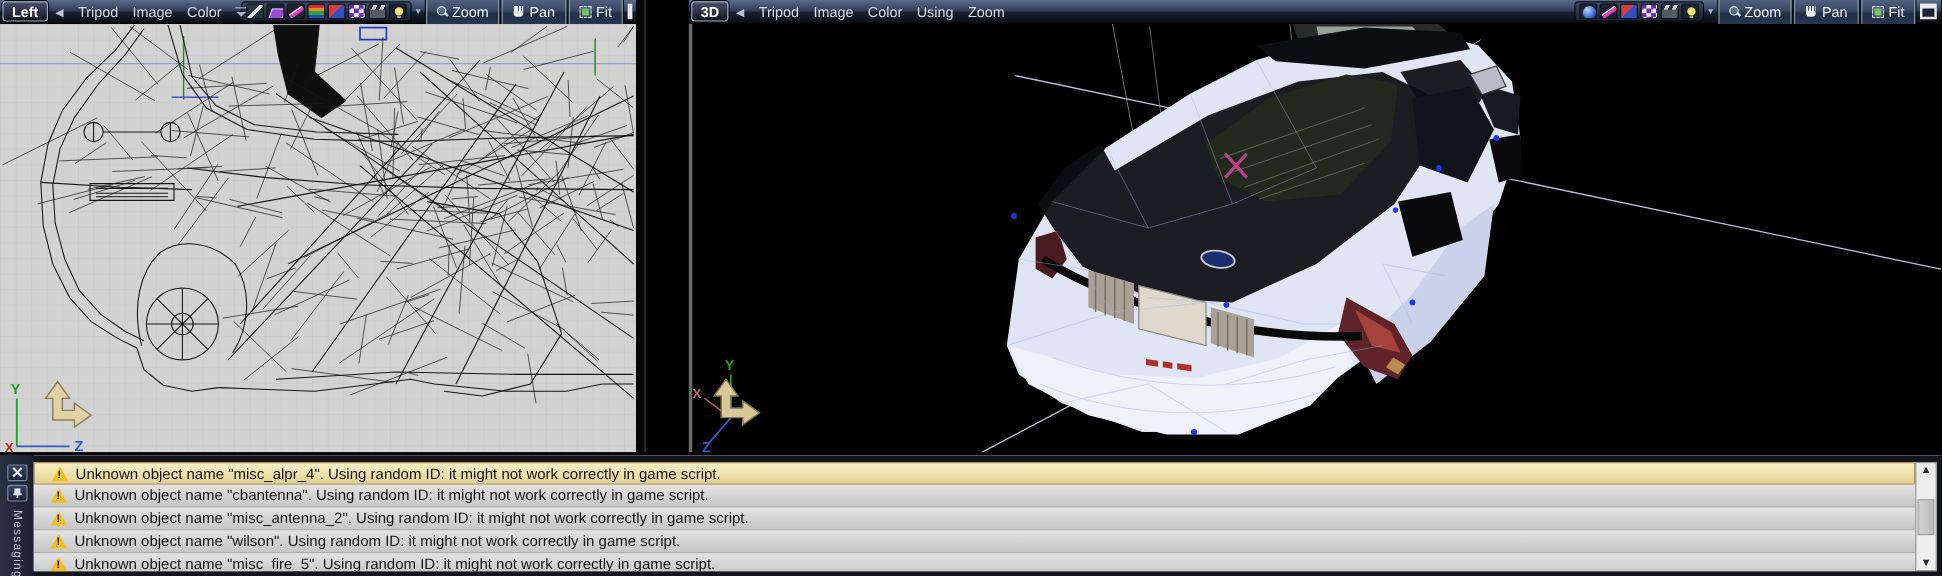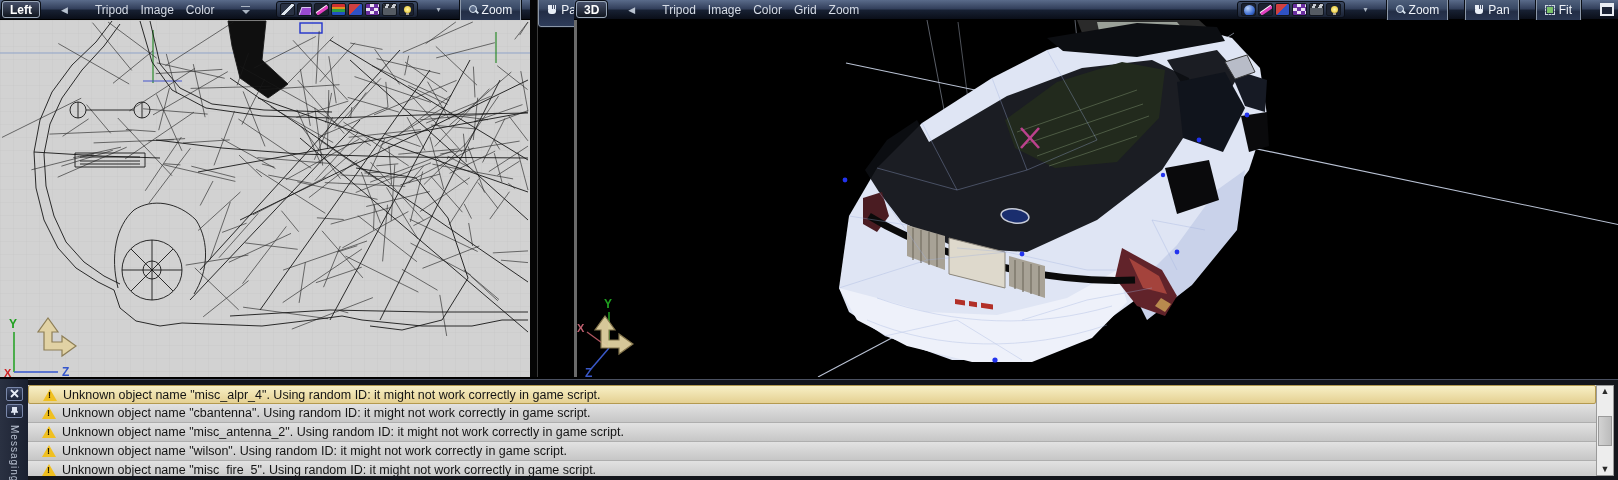--- a/index.html
+++ b/index.html
@@ -4,21 +4,21 @@
 <style>
   html,body{margin:0;padding:0;background:#000;}
   *{box-sizing:border-box;}
   .app{position:relative;width:1618px;height:480px;background:#000;overflow:hidden;
        font-family:"Liberation Sans",sans-serif;}
   
   .vp-col{position:absolute;top:0;}
   .vp-col.left{left:0;width:530px;}
   .vp-col.rightc{left:538px;width:1080px;padding-left:36px;}
   .divider{position:absolute;left:530px;top:0;width:8px;height:377px;background:#050505;border-right:1px solid #3a3a3a;}
-  .toolbar{height:20px;display:flex;align-items:center;gap:17px;padding:0 2px;
+  .toolbar{height:20px;display:flex;align-items:center;gap:2px;padding:0 2px;
      background:linear-gradient(#5a6b8a 0%,#33405c 45%,#172032 55%,#0a0e18 100%);
      border-bottom:1px solid #000;color:#cdd4de;font-size:12px;white-space:nowrap;}
   .vlabel{font-weight:bold;color:#fff;padding:0 7px;height:17px;line-height:16px;border:1px solid #9aa7b8;border-radius:3px;
      background:linear-gradient(#46506a,#11161f);box-shadow:0 0 0 1px #0a0e16;}
   .navarrow{color:#b8c2d0;font-size:9px;padding:0 4px;}
   .menu{padding:0 6px;color:#d6dce6;}
   .menu-ellip{width:12px;height:12px;position:relative;margin:0 2px;}
   .menu-ellip:before{content:"";position:absolute;left:1px;top:2px;width:9px;height:0;border-top:1px solid #aab4c2;}
   .menu-ellip:after{content:"";position:absolute;left:2px;top:6px;border-left:4px solid transparent;border-right:4px solid transparent;border-top:4px solid #aab4c2;}
   .tb-spacer{flex:1;}
@@ -387,21 +387,21 @@
 
   <div class="vp-col rightc">
     <div class="toolbar">
       <span class="vlabel">3D</span>
       <span class="navarrow">◀</span>
       <span style="display:flex;">
 
       <span class="menu">Tripod</span>
           <span class="menu">Image</span>
           <span class="menu">Color</span>
-          <span class="menu">Grid</span>
+          <span class="menu">Using</span>
           <span class="menu">Zoom</span>
         </span>
       <span class="tb-spacer"></span>
       <span class="icon-strip">
 
       <span class="tbicon i-sphere"></span>
           <span class="tbicon i-brush"></span>
           <span class="tbicon i-box"></span>
           <span class="tbicon i-checker"></span>
           <span class="tbicon i-clapper"></span>

